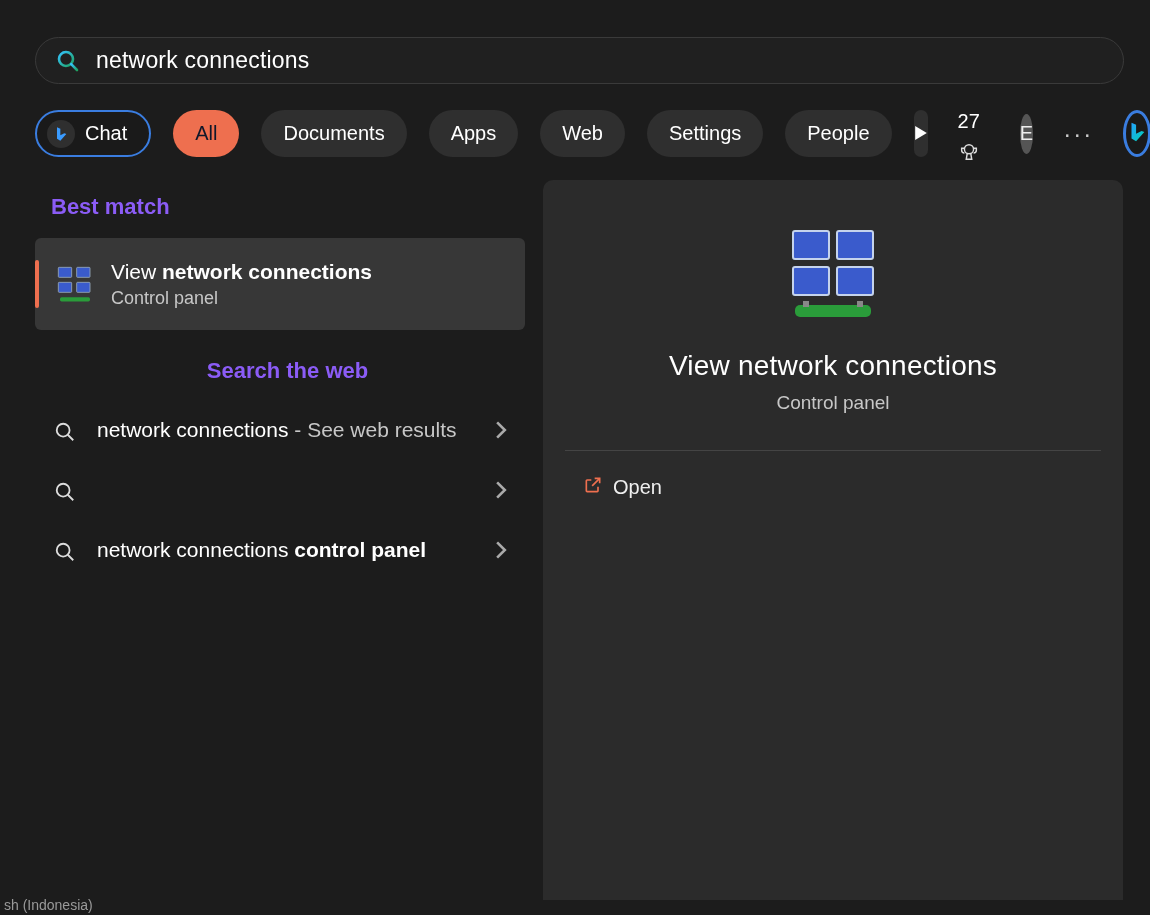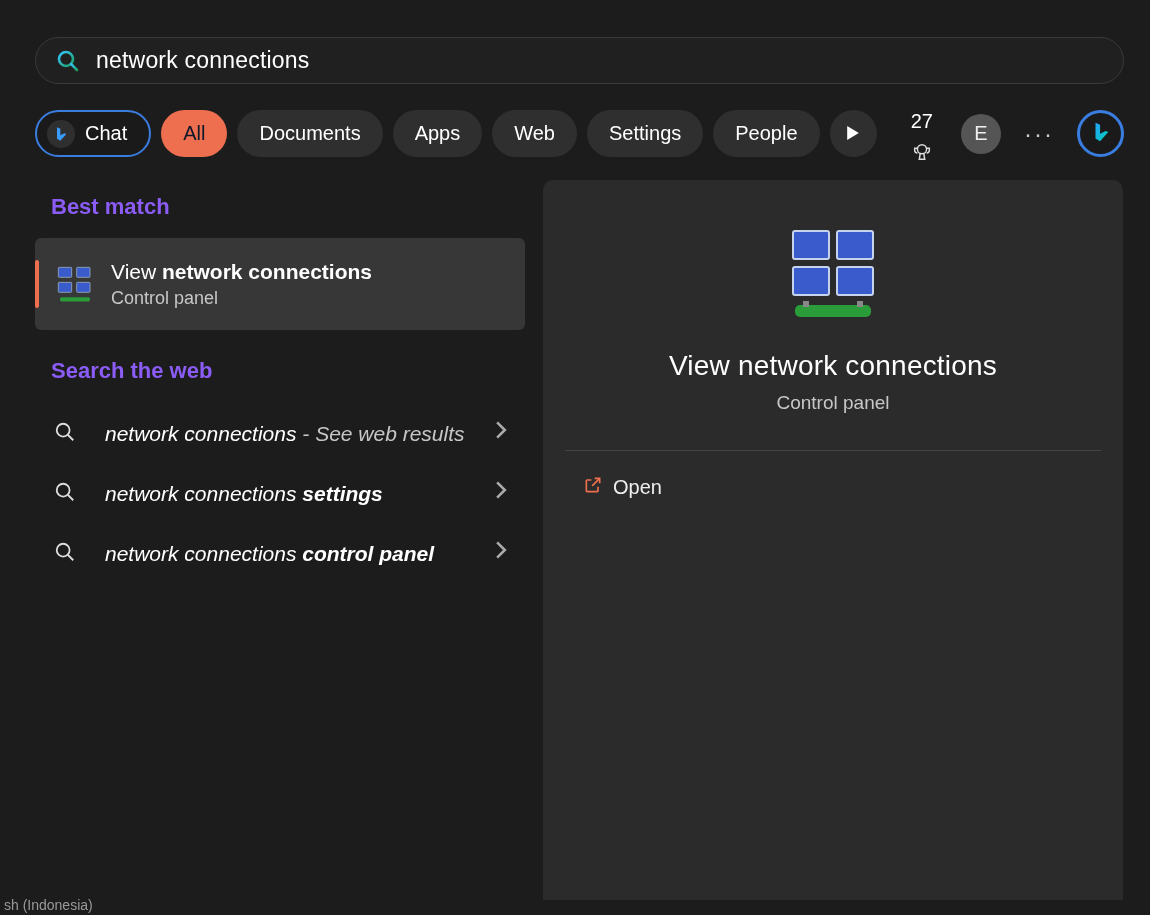--- a/index.html
+++ b/index.html
@@ -39,21 +39,21 @@
     letter-spacing: 0.2px;
   }
 
   
   .filters {
     position: absolute;
     left: 35px; top: 110px;
     width: 1089px; height: 47px;
     display: flex;
     align-items: center;
-    gap: 10px;
+    gap: 22px;
   }
   .pill {
     height: 47px;
     border-radius: 24px;
     background: #2f2f2f;
     display: flex;
     align-items: center;
     justify-content: center;
     font-size: 20px;
     color: #fff;
@@ -130,25 +130,24 @@
     display:flex; align-items:center; justify-content:center;
   }
   .best-match-card .titleline {
     font-size: 21px; color: #fff; font-weight: 400;
   }
   .best-match-card .titleline b { font-weight: 600; }
   .best-match-card .sub { font-size: 18px; color: #c7c7c7; margin-top: 4px; }
 
   .web-item {
     width: 490px;
-    display: flex; align-items: flex-end;
+    display: flex; align-items: flex-start;
     padding: 14px 16px 14px 14px;
-    gap: 24px;
+    gap: 16px;
     position: relative;
-    font-style: italic;
   }
   .web-item .mag {
     width: 32px; height: 32px; flex: 0 0 32px;
     display:flex;align-items:center;justify-content:center;
   }
   .web-item .txt {
     font-size: 21px; color: #fff; font-weight: 400;
     line-height: 1.35; padding-right: 40px;
   }
   .web-item .txt .dim { color: #c7c7c7; font-weight: 400; }
@@ -295,21 +294,21 @@
       </svg>
     </div>
     <div>
       <div class="titleline">
         <span>View </span><b>network connections</b>
       </div>
       <div class="sub">Control panel</div>
     </div>
   </div>
 
-  <div class="section-title" style="padding-top:28px;">Search the web</div>
+  <div class="section-title" style="padding-top:28px;text-align:center;">Search the web</div>
 
   <div class="web-item">
     <span class="mag">
       <svg width="22" height="22" viewBox="0 0 24 24" fill="none" stroke="#ddd" stroke-width="2">
           <circle cx="10" cy="10" r="7"></circle>
           <line x1="15" y1="15" x2="21" y2="21"></line>
         </svg>
     </span>
     <div class="txt">
       <span>network connections</span><span class="dim"><span> - </span><span>See web results</span></span><b></b>
@@ -319,23 +318,20 @@
         </svg></span>
   </div>
 
   <div class="web-item">
     <span class="mag">
       <svg width="22" height="22" viewBox="0 0 24 24" fill="none" stroke="#ddd" stroke-width="2">
           <circle cx="10" cy="10" r="7"></circle>
           <line x1="15" y1="15" x2="21" y2="21"></line>
         </svg>
     </span>
-    <div class="txt">
-      <span>network connections </span><span class="dim"><span></span><span></span></span><b>settings</b>
-    </div>
     <span class="chev"><svg width="12" height="18" viewBox="0 0 8 14" fill="none" stroke="#aaa" stroke-width="2">
           <path d="M1 1l6 6-6 6"></path>
         </svg></span>
   </div>
 
   <div class="web-item">
     <span class="mag">
       <svg width="22" height="22" viewBox="0 0 24 24" fill="none" stroke="#ddd" stroke-width="2">
           <circle cx="10" cy="10" r="7"></circle>
           <line x1="15" y1="15" x2="21" y2="21"></line>

